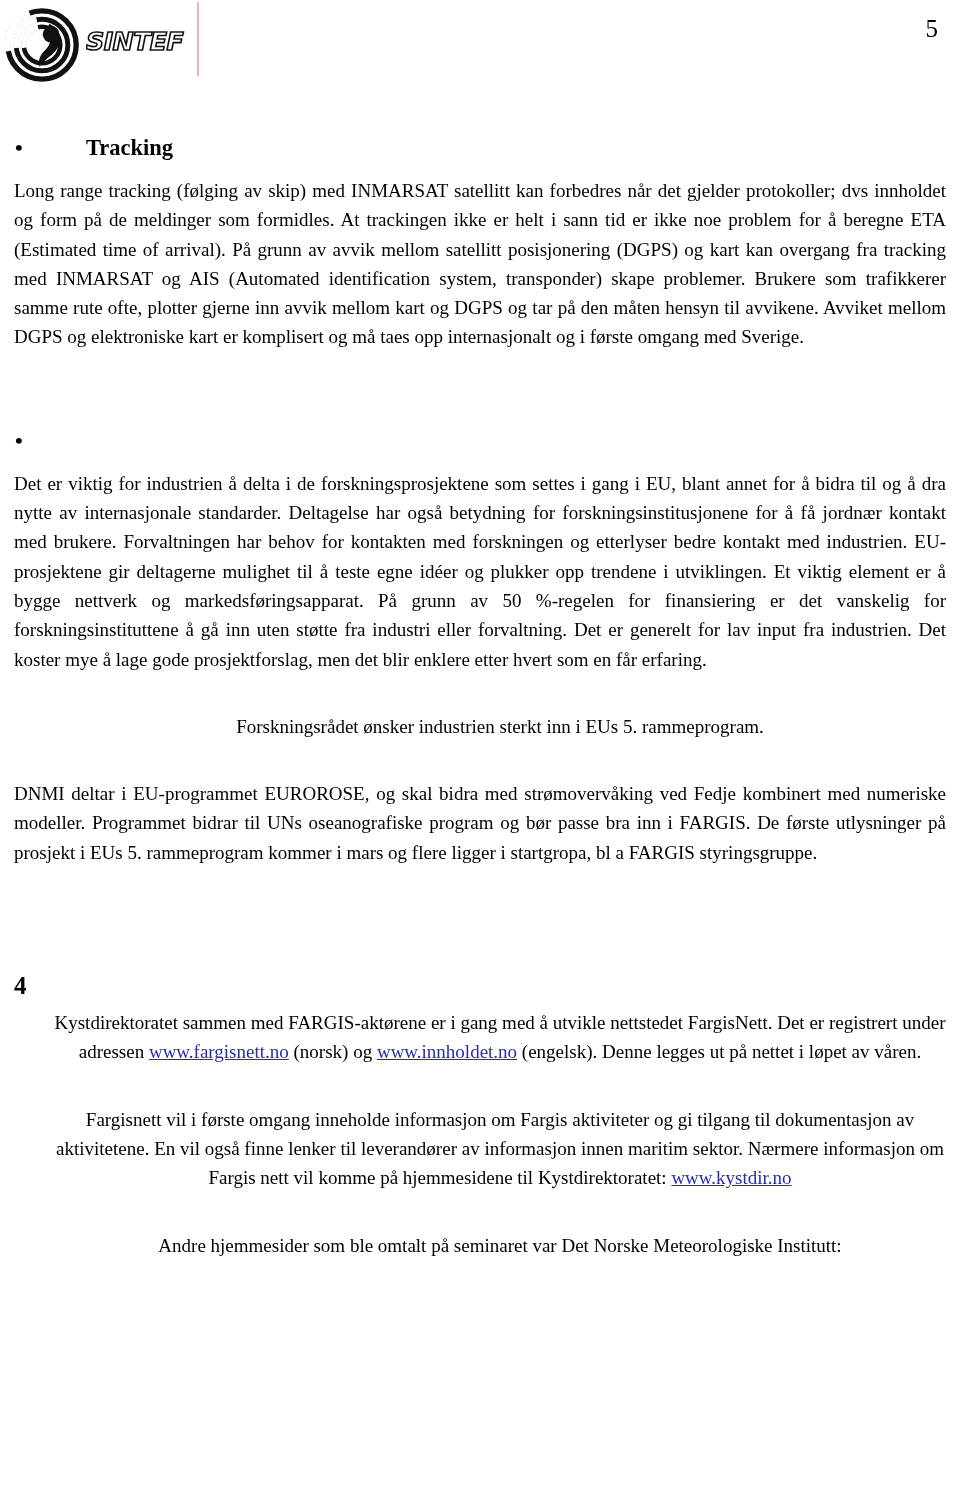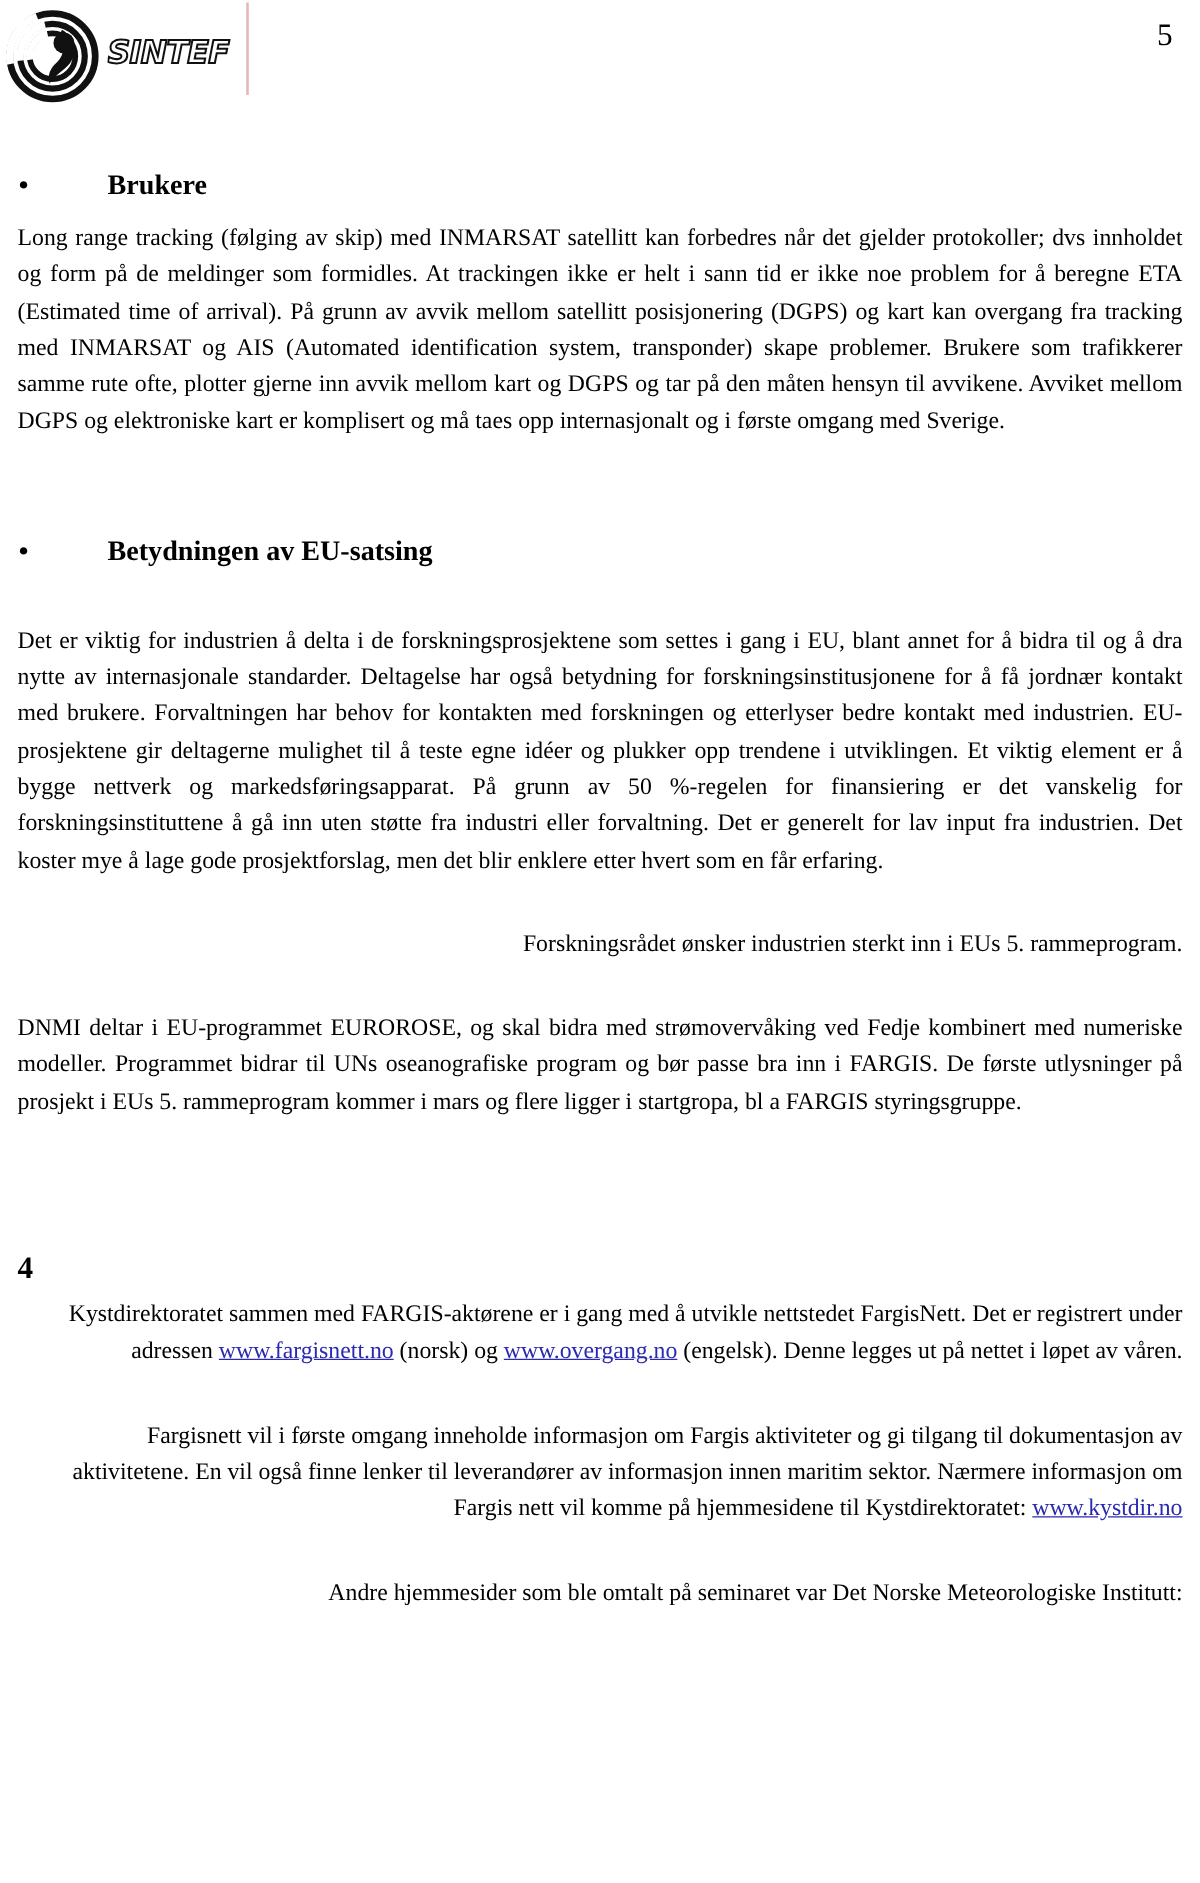--- a/index.html
+++ b/index.html
@@ -81,21 +81,21 @@
   }
 
   p.body {
     margin: 0;
     font-size: 19px;
     line-height: 29.3px;
     text-align: justify;
     text-justify: inter-word;
     hyphens: none;
   }
-  p.body.nojust { text-align: right; margin-left: 40px; }
+  p.body.nojust { text-align: center; margin-left: 40px; }
 
   .gap-sm { height: 29px; }
   .gap-md { height: 38px; }
   .gap-xl { height: 74px; }
 
   h2.section {
     margin: 0;
     font-weight: bold;
     font-size: 25px;
     line-height: 32px;
@@ -160,30 +160,29 @@
 
   <div id="logo-rule"></div>
 
   <div id="page-number">5</div>
 </div>
 
 <div id="content">
 
   <div class="bullet-head">
     <span class="bullet-dot">•</span>
-    <span>Brukere</span>
+    <span>Tracking</span>
   </div>
 
   <p class="body">Long range tracking (følging av skip) med INMARSAT satellitt  kan forbedres når det gjelder protokoller; dvs innholdet og form på de meldinger som formidles. At trackingen ikke er helt i sann tid er ikke noe problem for å beregne ETA (Estimated time of arrival). På grunn av avvik mellom satellitt posisjonering (DGPS) og kart kan overgang fra tracking med INMARSAT og AIS (Automated identification system, transponder) skape problemer. Brukere som trafikkerer samme rute ofte, plotter gjerne inn avvik mellom kart og DGPS og tar på den måten hensyn til avvikene. Avviket mellom DGPS og elektroniske kart er komplisert og må taes opp internasjonalt og i første omgang med Sverige.</p>
 
   <div class="gap-xl"></div>
 
   <div class="bullet-head">
     <span class="bullet-dot">•</span>
-    <span>Betydningen av EU-satsing</span>
   </div>
 
   <div class="gap-sm"></div>
 
   <p class="body">Det er viktig for industrien å delta i de forskningsprosjektene som settes i gang i EU, blant annet for å bidra til og å dra nytte av internasjonale standarder. Deltagelse har også betydning for forskningsinstitusjonene for å få jordnær kontakt med brukere. Forvaltningen har behov for kontakten med forskningen og etterlyser bedre kontakt med industrien. EU-prosjektene gir deltagerne mulighet til å teste egne idéer og plukker opp trendene i utviklingen. Et viktig element er å bygge nettverk og markedsføringsapparat. På grunn av 50 %-regelen for finansiering er det vanskelig for forskningsinstituttene å gå inn uten støtte fra industri eller forvaltning. Det er generelt for lav input fra industrien. Det koster mye å lage gode prosjektforslag, men det blir enklere etter hvert som en får erfaring.</p>
 
   <div class="gap-md"></div>
 
   <p class="body nojust">Forskningsrådet ønsker industrien sterkt inn i EUs 5. rammeprogram.</p>
 
@@ -193,21 +192,21 @@
 
   <div class="gap-xl"></div>
   <div class="gap-sm"></div>
 
   <h2 class="section">
     <span class="sec-num">4</span>
   </h2>
 
   <div class="gap-md"></div>
 
-  <p class="body nojust"><span>Kystdirektoratet sammen med FARGIS-aktørene er i gang med å utvikle nettstedet FargisNett. Det er registrert under adressen </span><span class="link">www.fargisnett.no</span><span> (norsk) og </span><span class="link">www.overgang.no</span><span> (engelsk). Denne legges ut på nettet i løpet av våren.</span></p>
+  <p class="body nojust"><span>Kystdirektoratet sammen med FARGIS-aktørene er i gang med å utvikle nettstedet FargisNett. Det er registrert under adressen </span><span class="link">www.fargisnett.no</span><span> (norsk) og </span><span class="link">www.innholdet.no</span><span> (engelsk). Denne legges ut på nettet i løpet av våren.</span></p>
 
   <div class="gap-md"></div>
 
   <p class="body nojust"><span>Fargisnett vil i første omgang inneholde informasjon om Fargis aktiviteter og gi tilgang til dokumentasjon av aktivitetene. En vil også finne lenker til leverandører av informasjon innen maritim sektor. Nærmere informasjon om Fargis nett vil komme på hjemmesidene til Kystdirektoratet: </span><span class="link">www.kystdir.no</span></p>
 
   <div class="gap-md"></div>
 
   <p class="body nojust"><span>Andre hjemmesider som ble omtalt på seminaret var Det Norske Meteorologiske Institutt: </span></p>
 
 </div>

